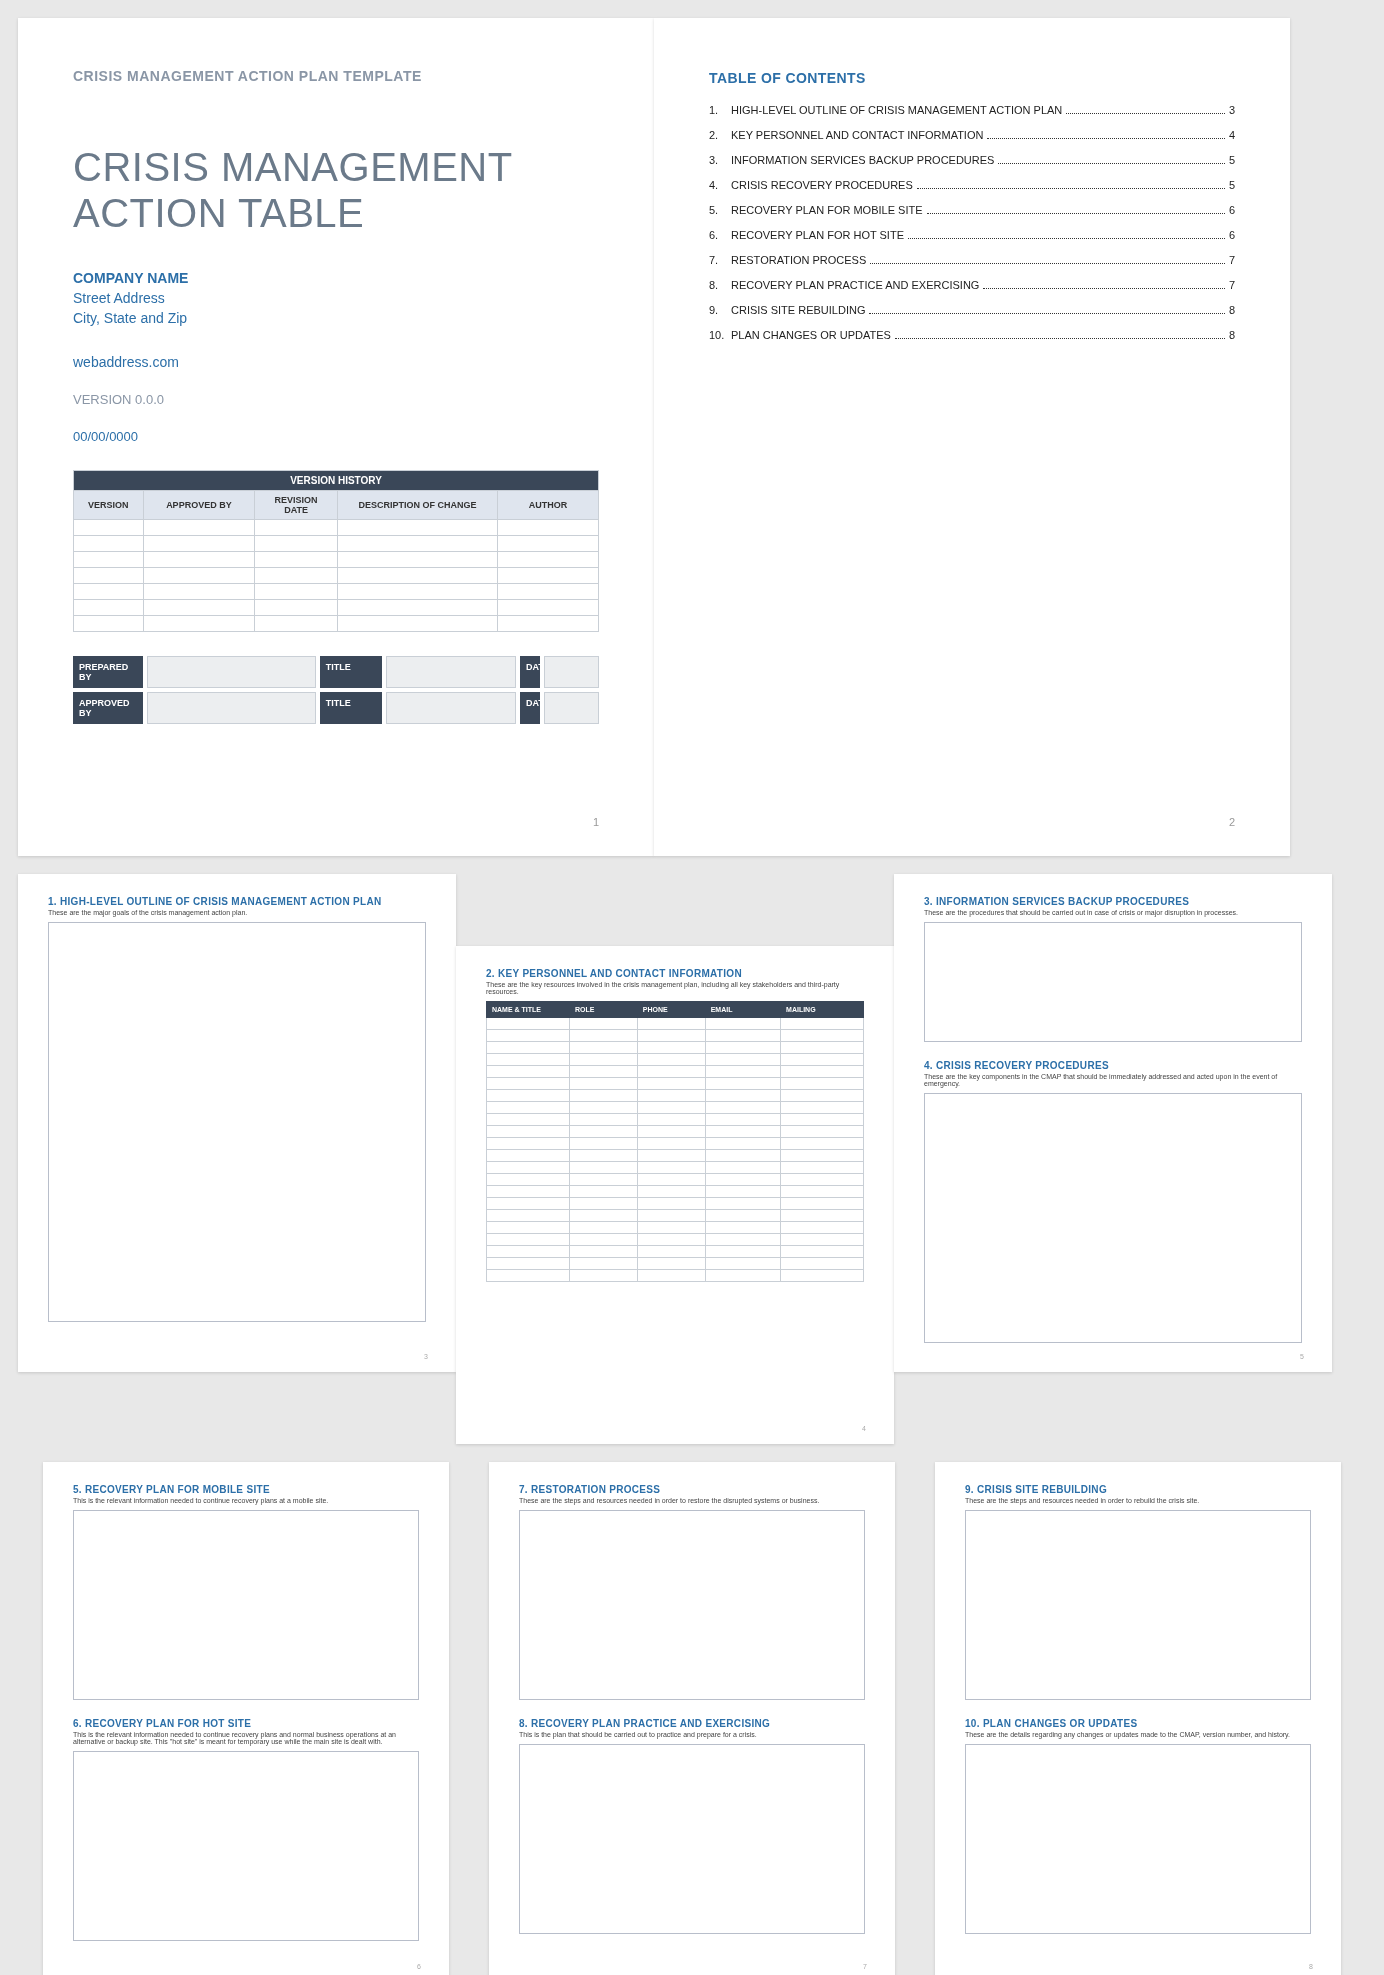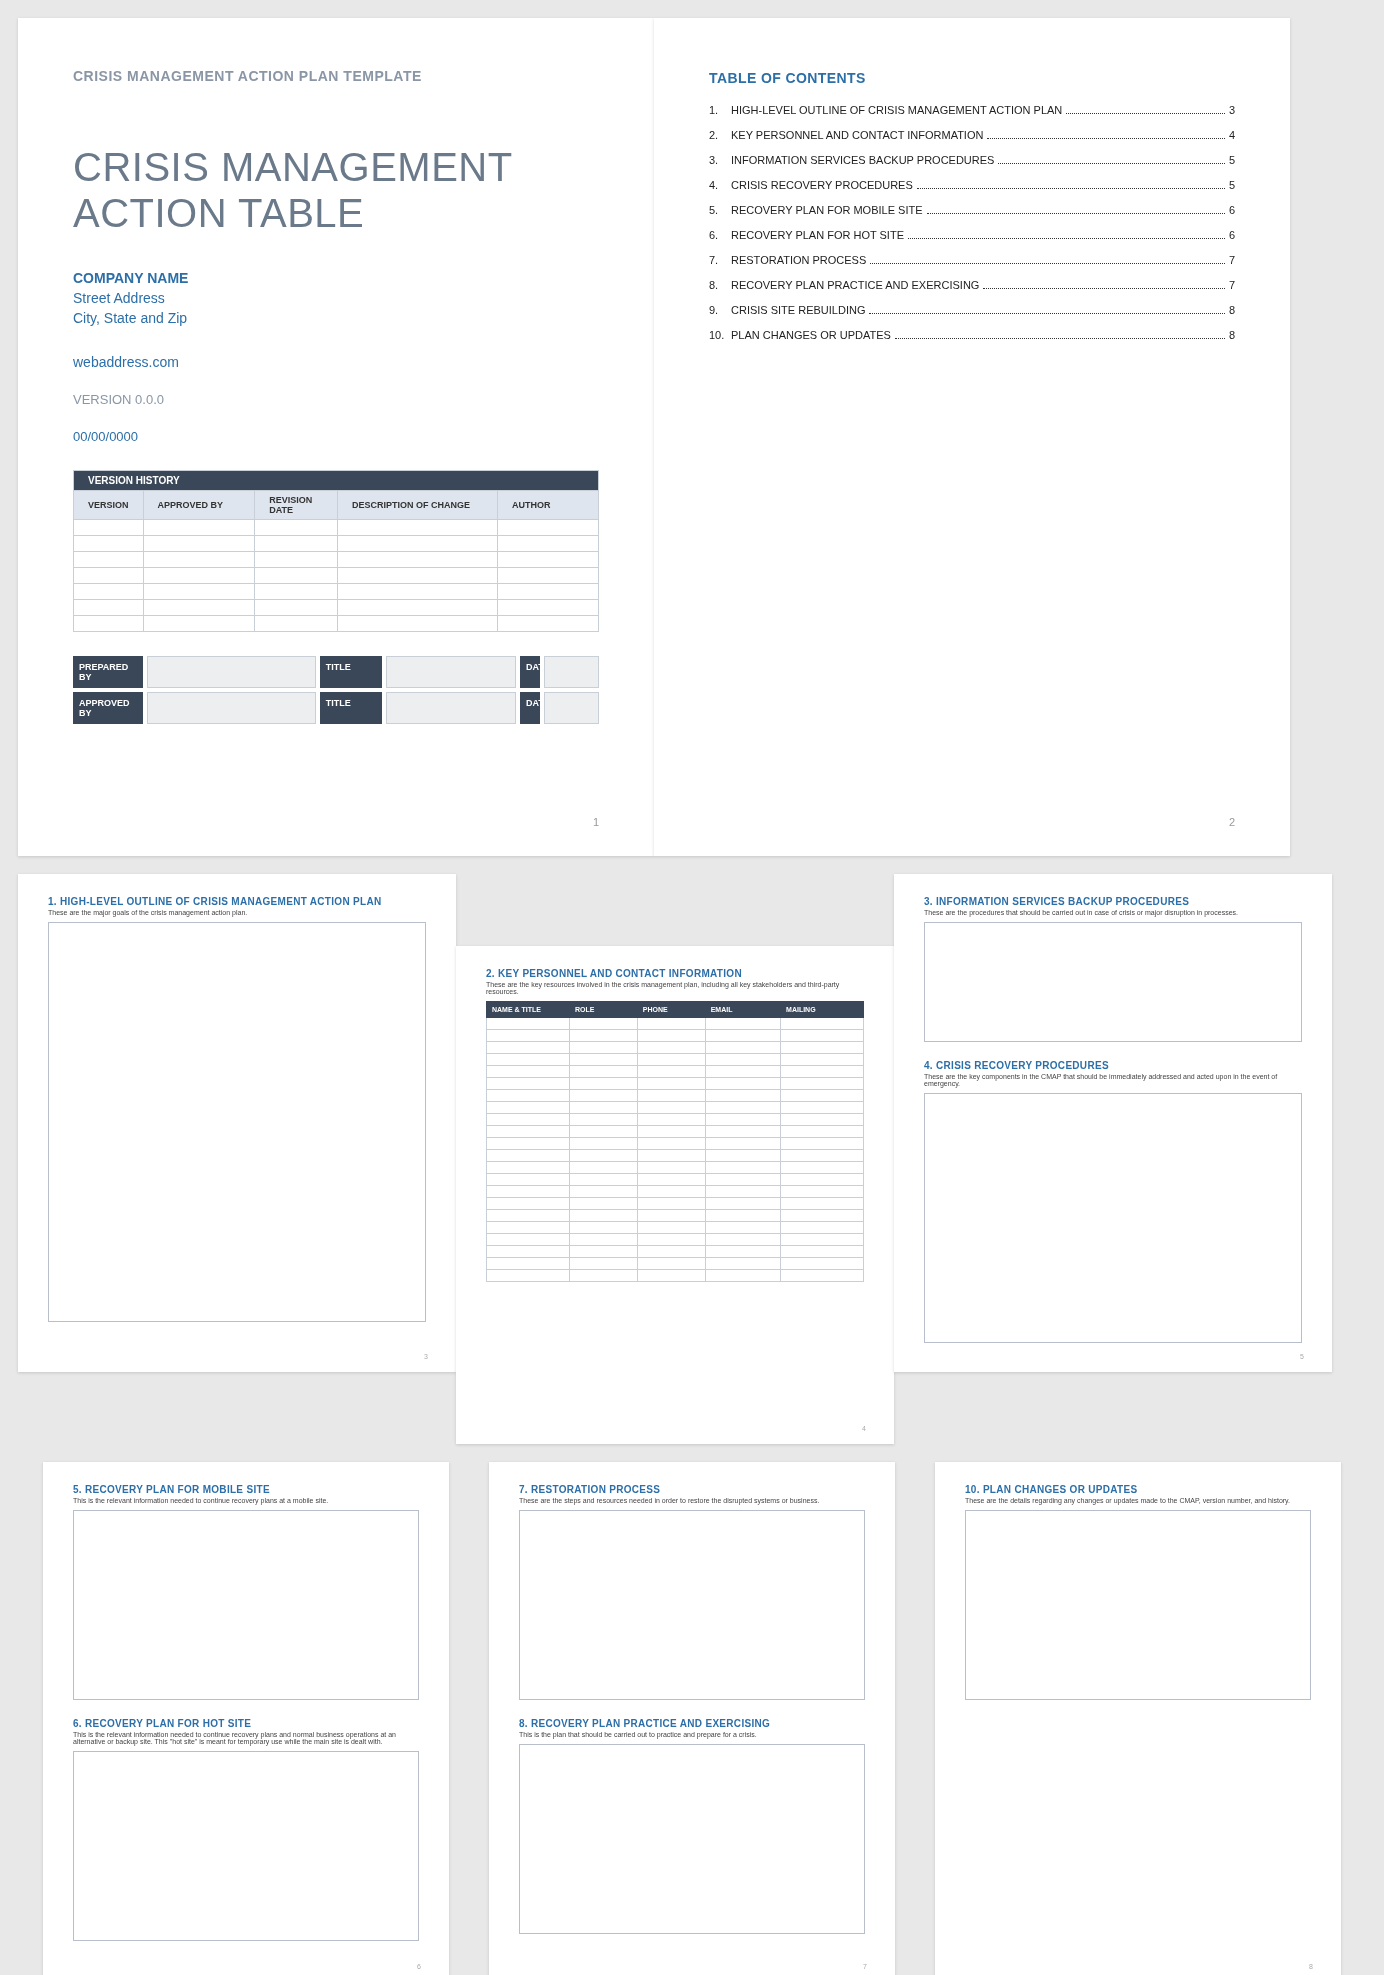--- a/index.html
+++ b/index.html
@@ -22,21 +22,21 @@
   .doc-title { color:#6b7a8a; font-size:40px; font-weight:400; line-height:1.15; margin-top:60px; letter-spacing:.5px;}
   .company { color:#2c6fa8; font-size:14px; font-weight:bold; margin-top:34px; }
   .addr { color:#2c6fa8; font-size:14px; margin-top:4px; }
   .web  { color:#2c6fa8; font-size:14px; margin-top:28px; }
   .ver  { color:#8a96a6; font-size:13px; margin-top:22px; }
   .date { color:#2c6fa8; font-size:13px; margin-top:22px; }
 
   .vh-table { width:100%; border-collapse:collapse; font-size:9px; margin-top:26px; }
   .vh-title { background:#3a4758; color:#fff; text-align:left; padding:6px 8px; font-weight:bold; font-size:10px;}
   .vh-head  { background:#dfe5ee; font-weight:bold; }
-  .vh-table th, .vh-table td { border:1px solid #c9cfd6; padding:4px 14px; text-align:left; }
+  .vh-table th, .vh-table td { border:1px solid #c9cfd6; padding:4px 14px; text-align:center; }
   .vh-head th { font-size:9px; }
   .vh-table tbody td { height:16px; }
 
   .sig-row { margin-top:24px; display:flex; gap:4px; }
   .sig-row + .sig-row { margin-top:4px; }
   .sig-label { background:#3a4758; color:#fff; font-size:9px; font-weight:bold; padding:6px 6px; }
   .sig-field  { background:#eceef0; border:1px solid #c9cfd6; }
   .pb { width:70px;} .pbf{flex:1.3;} .tl{width:62px;} .tlf{flex:1;} .dt{width:20px;} .dtf{width:55px;}
   .pg-num { position:absolute; bottom:28px; right:55px; font-size:11px; color:#999;}
 
@@ -462,19 +462,24 @@
     <div class="sect">
       <div class="sec-head">8.  RECOVERY PLAN PRACTICE AND EXERCISING</div>
       <div class="sec-sub">This is the plan that should be carried out to practice and prepare for a crisis.</div>
       <div class="r3-box"></div>
     </div>
     <div class="tiny-pg">7</div>
   </div>
 
   <div class="page">
     <div class="sect">
+      <div class="sec-head">9.  CRISIS SITE REBUILDING</div>
+      <div class="sec-sub">These are the steps and resources needed in order to rebuild the crisis site.</div>
+      <div class="r3-box"></div>
+    </div>
+    <div class="sect">
       <div class="sec-head">10.   PLAN CHANGES OR UPDATES</div>
       <div class="sec-sub">These are the details regarding any changes or updates made to the CMAP, version number, and history.</div>
       <div class="r3-box"></div>
     </div>
     <div class="tiny-pg">8</div>
   </div>
 </div>
 
 </body></html>

